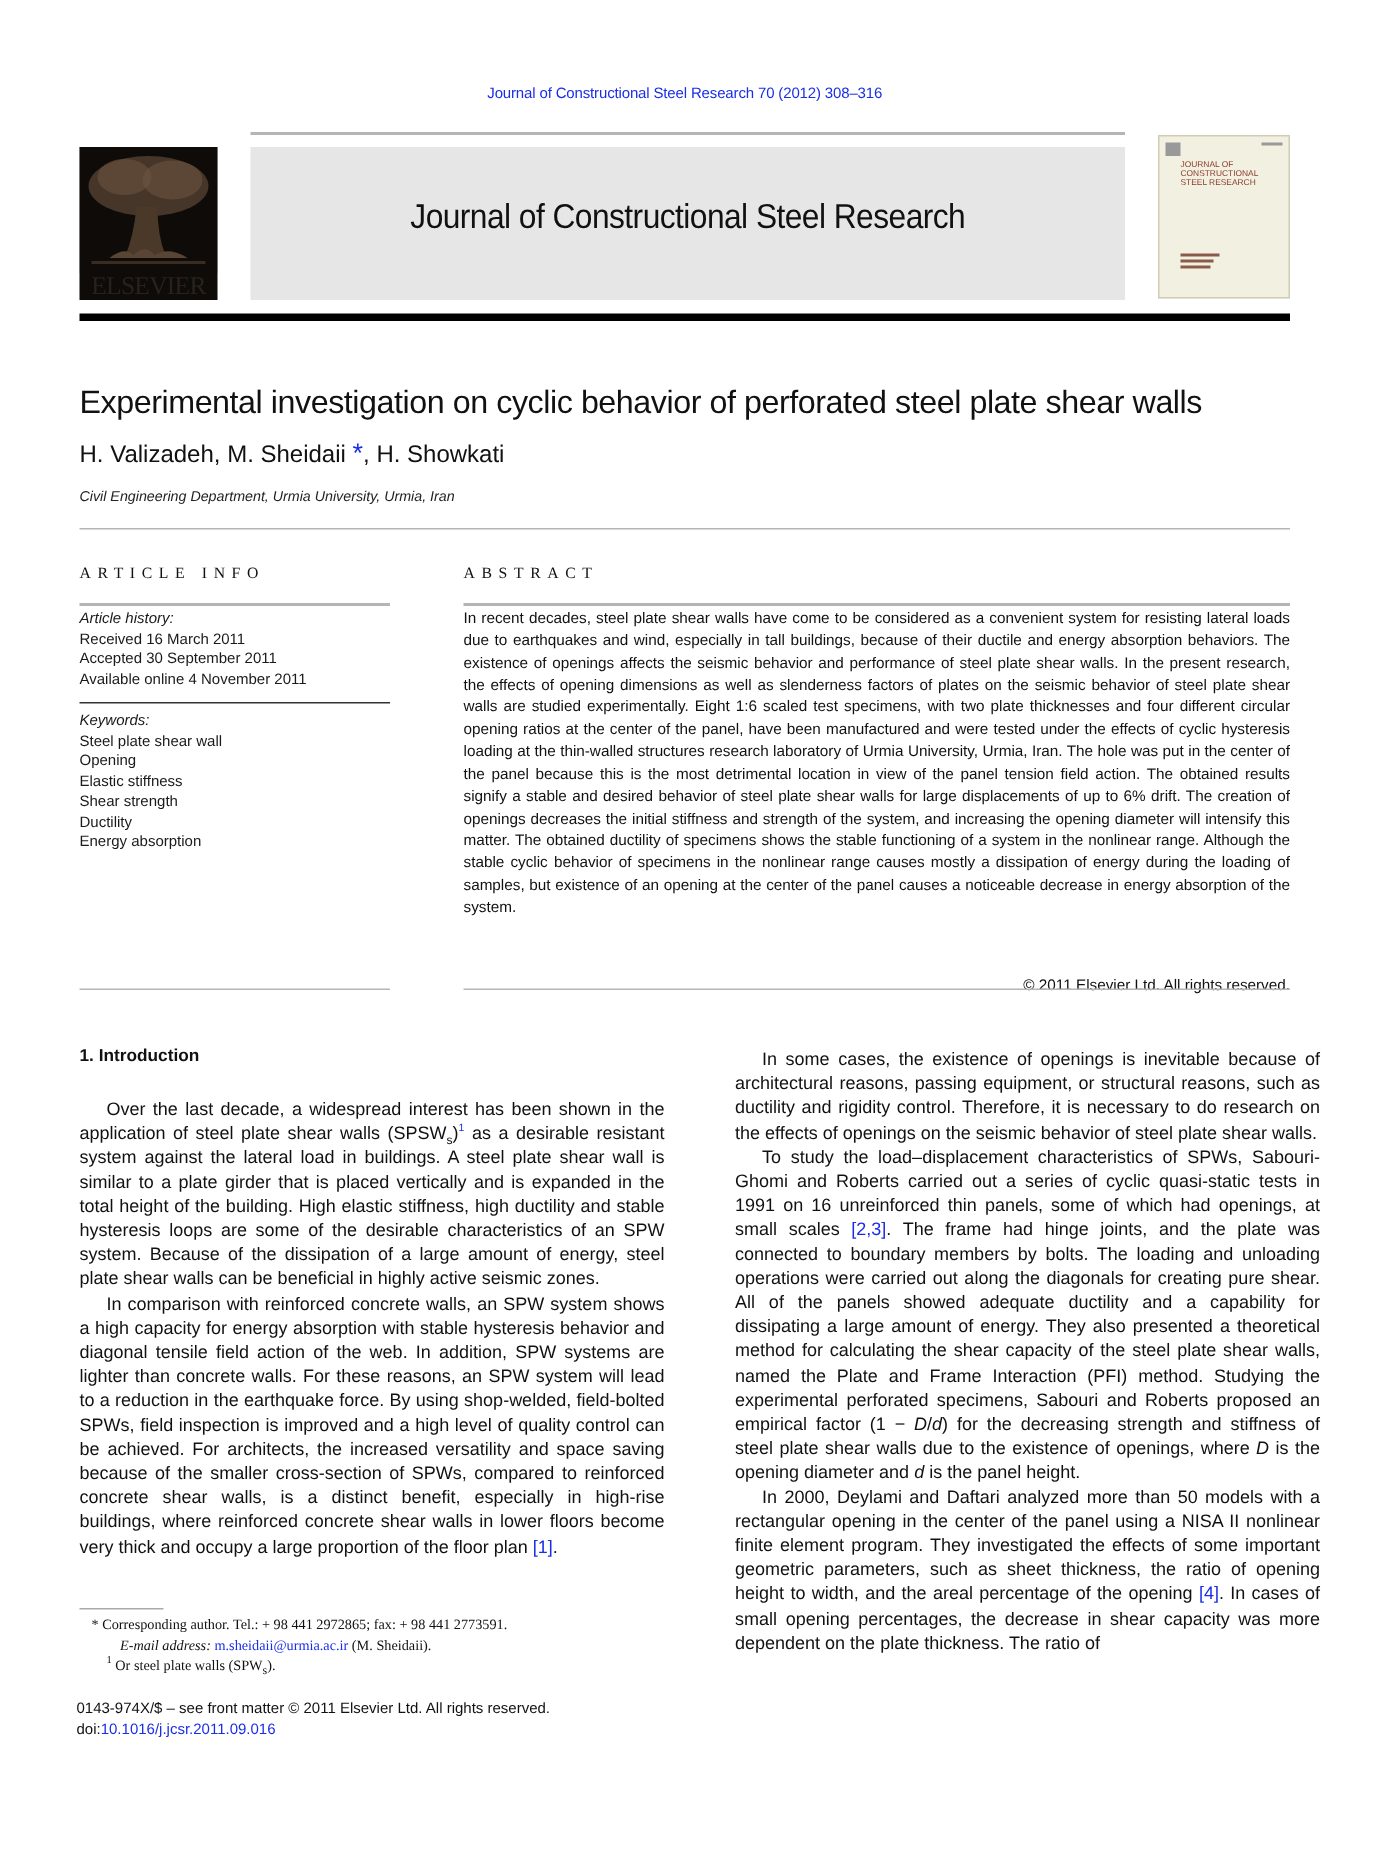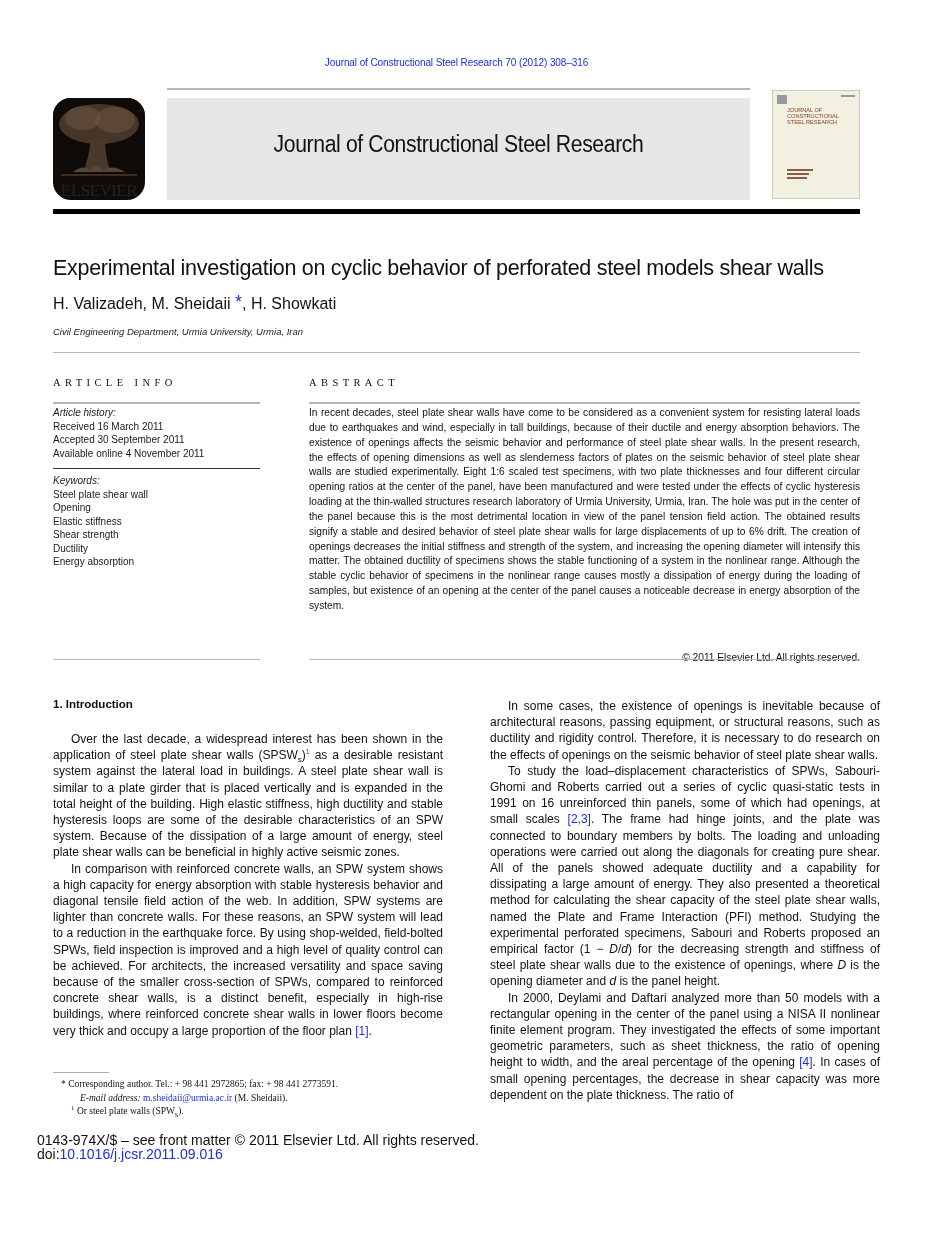--- a/index.html
+++ b/index.html
@@ -6,21 +6,21 @@
   body {
     width: 925px; height: 1234px; position: relative; overflow: hidden;
     font-family: "Liberation Serif", serif; color: #1a1a1a;
   }
   .abs { position: absolute; }
   a, .link { color: #1a2ee6; text-decoration: none; }
 
   
   #citation { top: 57px; left: 0; width: 913px; text-align: center; font-size: 10px; font-family: Liberation Sans, sans-serif; color: #1a2ee6; letter-spacing: -0.1px; }
   #top-rule { top: 88px; left: 167px; width: 583px; height: 2px; background: #b5b5b5; }
-  #elsevier-logo { top: 98px; left: 53px; width: 92px; height: 102px; background: #0e0b09; overflow: hidden; border-radius: 18px; }
+  #elsevier-logo { top: 98px; left: 53px; width: 92px; height: 102px; background: #0e0b09; overflow: hidden; }
   #elsevier-logo svg { display: block; }
   #elsevier-word { position: absolute; bottom: 0; left: 0; width: 92px; text-align: center; font-family: "Liberation Serif", serif; font-size: 17px; color: #2a211b; letter-spacing: -0.5px; line-height: 18px; }
   #banner { top: 98px; left: 167px; width: 583px; height: 102px; background: #e6e6e6; }
   #contents-line { position: absolute; top: 2px; left: 0; width: 100%; text-align: center; font-family: "Liberation Sans", sans-serif; font-size: 11px; color: #222; }
   #journal-title { position: absolute; top: 33px; left: 0; width: 100%; text-align: center; font-family: "Liberation Sans Narrow", "Liberation Sans", sans-serif; font-size: 23px; color: #111; letter-spacing: -0.4px; transform: scaleX(0.92); }
   #cover { top: 90px; left: 772px; width: 88px; height: 109px; background: #f2f0e0; border: 1px solid #cfcbb5; box-sizing: border-box; }
   #cover-logo { position: absolute; top: 4px; left: 4px; width: 10px; height: 9px; background: #999; }
   #cover-issn { position: absolute; top: 4px; right: 4px; width: 14px; height: 2px; background: #999; }
   #cover-title { position: absolute; top: 16px; left: 14px; font-family: "Liberation Sans", sans-serif; font-size: 5.6px; line-height: 6px; color: #8b3a2a; }
   #cover-editors { position: absolute; top: 78px; left: 14px; font-family: "Liberation Sans", sans-serif; font-size: 3.2px; line-height: 4px; color: #6a3a2a; }
@@ -58,21 +58,21 @@
   #col-right { top: 698px; left: 470px; width: 390px; margin-left: 20px; }
   sup { font-size: 7px; line-height: 0; }
   sub { font-size: 8px; line-height: 0; }
 
   
   #fn-rule { top: 1072px; left: 53px; width: 56px; height: 1px; background: #aaa; }
   #footnotes { top: 1078px; left: 53px; font-family: Liberation Serif, serif; font-size: 9.5px; line-height: 13.5px; color: #111; }
   #footnotes .fn { padding-left: 8px; }
   #footnotes .fn2 { padding-left: 27px; }
   #footnotes .fn3 { padding-left: 18px; }
-  #front-matter { top: 1133px; left: 37px; font-family: "Liberation Sans Narrow", "Liberation Sans", sans-serif; font-size: 14px; line-height: 14px; color: #111; }
+  #front-matter { top: 1133px; left: 51px; font-family: "Liberation Sans Narrow", "Liberation Sans", sans-serif; font-size: 10px; line-height: 14px; color: #111; }
 </style>
 </head>
 <body>
 
 <div id="citation" class="abs">Journal of Constructional Steel Research 70 (2012) 308–316</div>
 <div id="top-rule" class="abs"></div>
 
 <div id="elsevier-logo" class="abs">
   <svg width="92" height="84" viewBox="0 0 92 84">
     <rect x="0" y="0" width="92" height="84" fill="#0e0b09"></rect>
@@ -100,21 +100,21 @@
   </div>
   <div id="cover-editors">
     <div style="width:26px;height:2px;background:#8a5a4a;margin-bottom:2px"></div>
     <div style="width:22px;height:2px;background:#8a5a4a;margin-bottom:2px"></div>
     <div style="width:20px;height:2px;background:#8a5a4a;"></div>
   </div>
 </div>
 
 <div id="thick-rule" class="abs"></div>
 
-<div id="article-title" class="abs">Experimental investigation on cyclic behavior of perforated steel models shear walls</div>
+<div id="article-title" class="abs">Experimental investigation on cyclic behavior of perforated steel plate shear walls</div>
 <div id="authors" class="abs">
   <span>H. Valizadeh, M. Sheidaii </span><span class="star">*</span><span>, H. Showkati</span>
 </div>
 <div id="affiliation" class="abs">Civil Engineering Department, Urmia University, Urmia, Iran</div>
 <div id="title-rule" class="abs"></div>
 
 <div id="info-head" class="abs spaced-head">ARTICLE INFO</div>
 <div id="info-rule1" class="abs"></div>
 <div id="history" class="abs">
   <div class="italic-label">Article history:</div>

